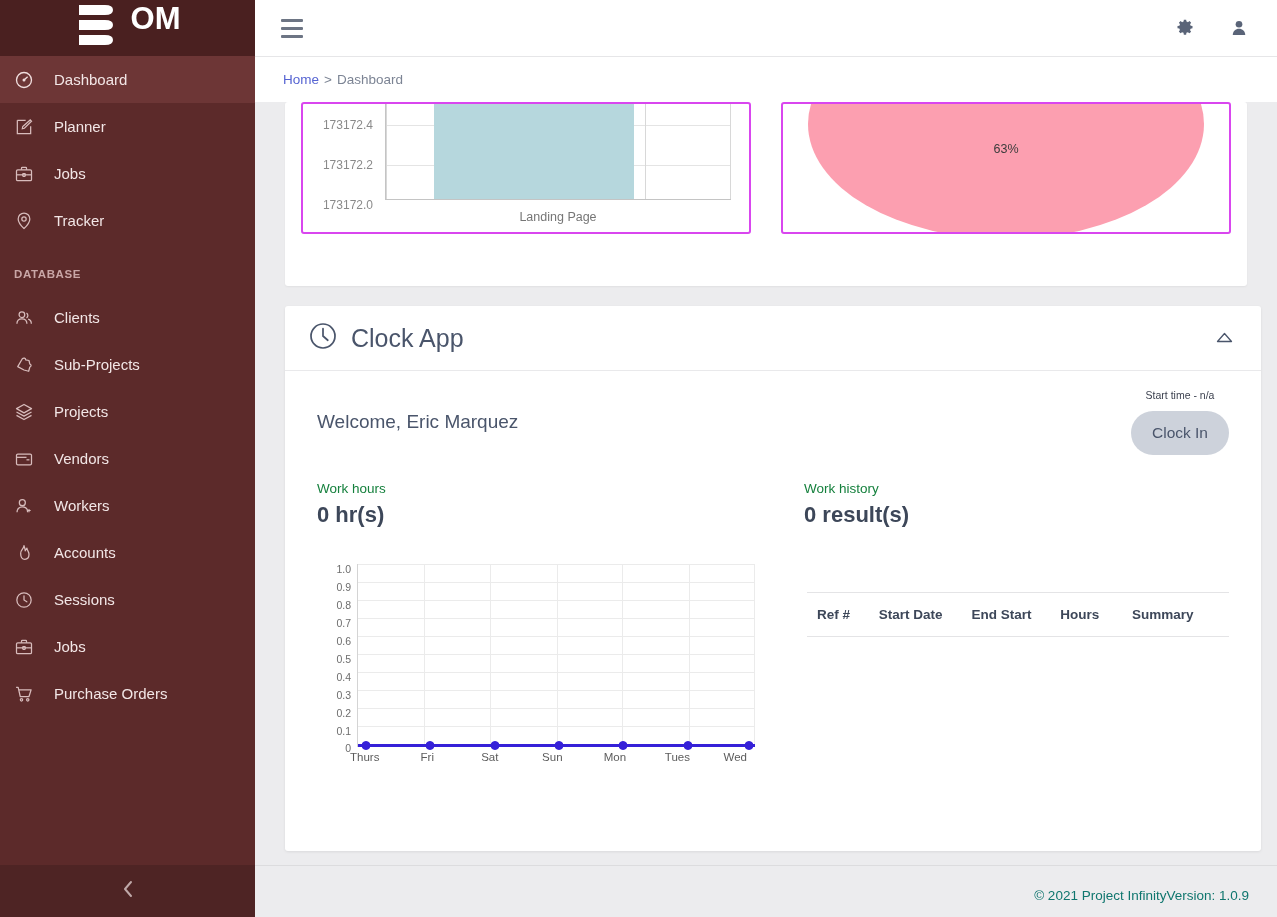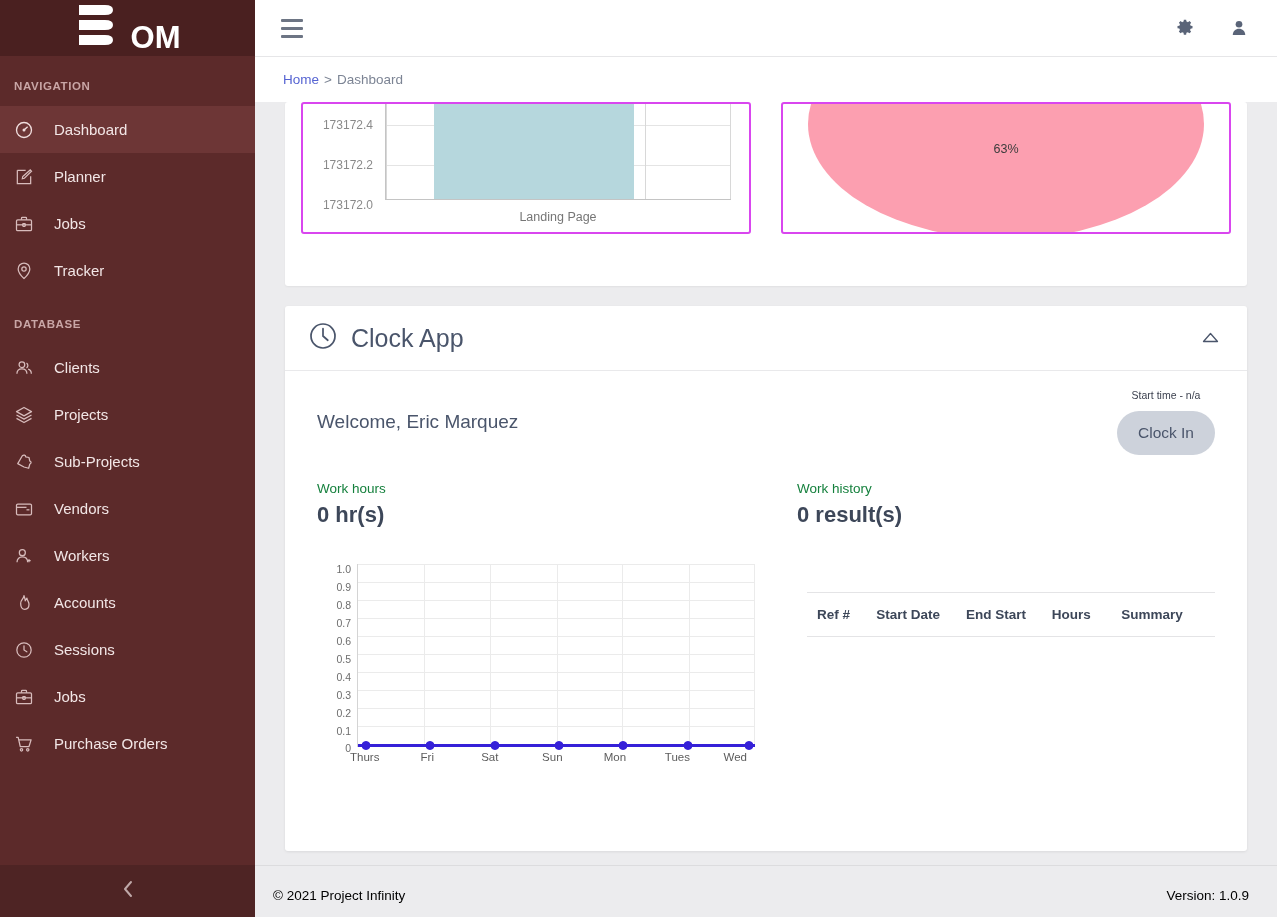--- a/index.html
+++ b/index.html
@@ -18,21 +18,21 @@
     display: flex; flex-direction: column;
     flex-shrink: 0;
     position: relative;
   }
   .logo-bar {
     height: 56px;
     background: #4a2020;
     display: flex; align-items: center; justify-content: center;
     flex-shrink: 0;
   }
-  .logo-wrap { display: flex; align-items: flex-end; gap: 8px; }
+  .logo-wrap { display: flex; align-items: flex-start; gap: 8px; }
   .logo-mark { display: block; }
   .logo-text {
     color: #ffffff; font-size: 31px; font-weight: 700;
     letter-spacing: 0px; line-height: 1; margin-left: -2px;
   }
 
   .nav-scroll { flex: 1; overflow: hidden; padding-top: 0px; }
   .nav-section-title {
     color: #c9a6a6; font-size: 11.5px; font-weight: 700;
     letter-spacing: 0.6px; padding: 24px 0 14px 14px;
@@ -144,21 +144,21 @@
     background: #fc9fb0;
     border-radius: 50% / 50%;
   }
   .pie-label {
     position: absolute; left: 50%; top: 38px; transform: translateX(-50%);
     font-size: 12.5px; color: #3c3c3c;
   }
 
   
   .clock-panel {
-    margin: 20px 30px 0 30px;
+    margin: 20px 16px 0 30px;
     background: #ffffff;
     border-radius: 3px;
     box-shadow: 0 1px 3px rgba(0,0,0,0.08);
     flex-shrink: 0;
     height: 545px;
     display: flex; flex-direction: column;
   }
   .clock-head {
     height: 65px; flex-shrink: 0;
     display: flex; align-items: center; justify-content: space-between;
@@ -227,23 +227,23 @@
     text-align: left; padding: 14px 0 14px 0;
     border-top: 1px solid #e4e4e6;
     border-bottom: 1px solid #e4e4e6;
   }
   .wh-table thead th:first-child { padding-left: 10px; }
 
   
   .footer {
     height: 52px; flex-shrink: 0; background: #ececee;
     border-top: 1px solid #dcdcde;
-    display: flex; align-items: center; justify-content: space-between;
+    display: flex; align-items: center; justify-content: flex-end;
     padding: 8px 28px 0 18px;
-    font-size: 13.5px; color: #000000;
+    font-size: 13.5px; color: #0f766e;
   }
   .spacer { flex: 1; }
 </style>
 </head>
 <body>
 
 <div class="app">
 
   <aside class="sidebar">
     <div class="logo-bar">
@@ -254,21 +254,20 @@
             <path d="M4 17 H30 Q38 17 38 22 Q38 27 30 27 H4 Z" fill="#ffffff"></path>
             <path d="M4 32 H30 Q38 32 38 37 Q38 42 30 42 H4 Z" fill="#ffffff"></path>
           </svg>
         </span>
         <span class="logo-text">OM</span>
       </div>
     </div>
 
     <div class="nav-scroll">
 
-      <div class="nav-section-title">NAVIGATION</div>
 
       <div class="nav-item active">
         <span class="nav-ico">
           <svg width="20" height="20" viewBox="0 0 24 24" fill="none" stroke="#f0dede" stroke-width="1.6">
             <circle cx="12" cy="12" r="9"></circle>
             <path d="M12 12 L16 8.5" stroke-linecap="round"></path>
             <circle cx="12" cy="12" r="1" fill="#f0dede"></circle>
           </svg>
         </span>
         <span class="nav-label">Dashboard</span>
@@ -316,35 +315,35 @@
             <path d="M15 6.2 A3.2 3.2 0 0 1 15 11.8"></path>
             <path d="M17 13.4 C19.3 14.1 20.8 16.2 20.8 19"></path>
           </svg>
         </span>
         <span class="nav-label">Clients</span>
       </div>
 
       <div class="nav-item">
         <span class="nav-ico">
           <svg width="20" height="20" viewBox="0 0 24 24" fill="none" stroke="#d8bcbc" stroke-width="1.5" stroke-linejoin="round">
+            <path d="M10 4.5 C11.6 3 14 3.6 14 5.8 L18 6.6 L19 11 C21 11.4 21 14 19 14.4 L17.6 19.5 L12 18 L4.5 14 Z"></path>
+          </svg>
+        </span>
+        <span class="nav-label">Sub-Projects</span>
+      </div>
+
+      <div class="nav-item">
+        <span class="nav-ico">
+          <svg width="20" height="20" viewBox="0 0 24 24" fill="none" stroke="#d8bcbc" stroke-width="1.5" stroke-linejoin="round">
             <path d="M12 3 L21 8 L12 13 L3 8 Z"></path>
             <path d="M3 12 L12 17 L21 12"></path>
             <path d="M3 16 L12 21 L21 16"></path>
           </svg>
         </span>
         <span class="nav-label">Projects</span>
-      </div>
-
-      <div class="nav-item">
-        <span class="nav-ico">
-          <svg width="20" height="20" viewBox="0 0 24 24" fill="none" stroke="#d8bcbc" stroke-width="1.5" stroke-linejoin="round">
-            <path d="M10 4.5 C11.6 3 14 3.6 14 5.8 L18 6.6 L19 11 C21 11.4 21 14 19 14.4 L17.6 19.5 L12 18 L4.5 14 Z"></path>
-          </svg>
-        </span>
-        <span class="nav-label">Sub-Projects</span>
       </div>
 
       <div class="nav-item">
         <span class="nav-ico">
           <svg width="20" height="20" viewBox="0 0 24 24" fill="none" stroke="#d8bcbc" stroke-width="1.5">
             <rect x="3" y="6" width="18" height="13" rx="1.6"></rect>
             <path d="M3 10 H15"></path>
             <path d="M15 13 H18.5"></path>
           </svg>
         </span>

